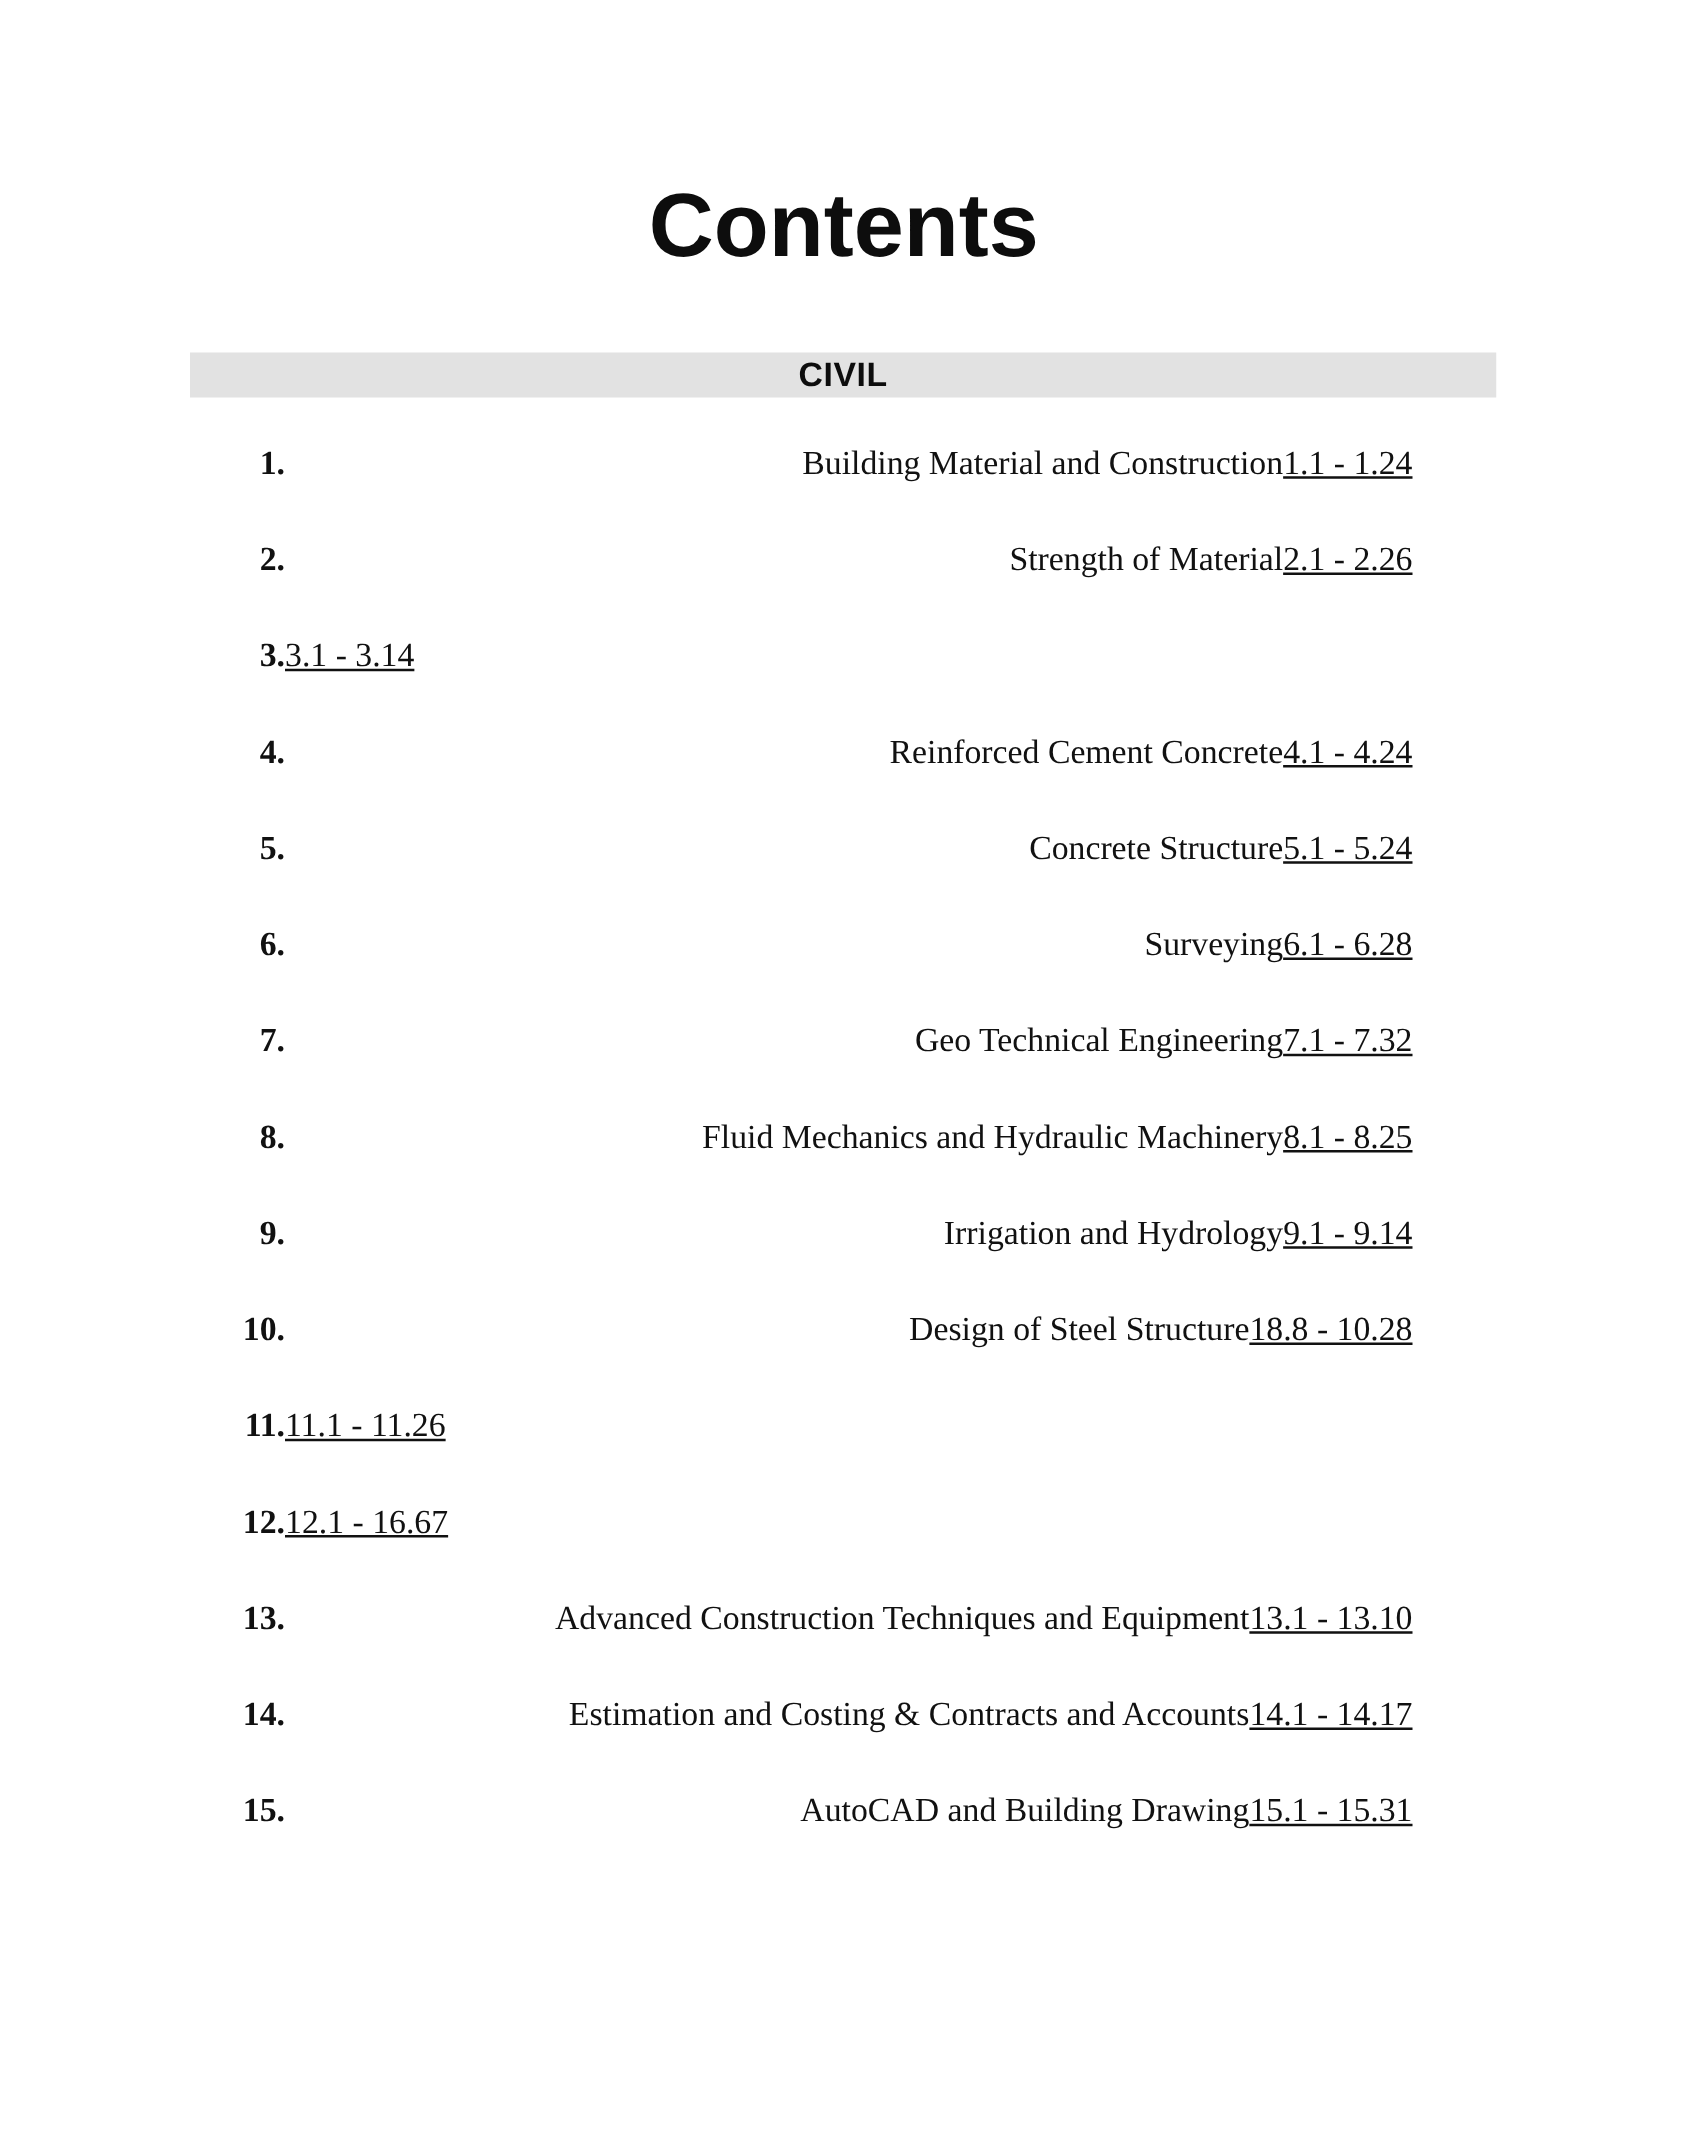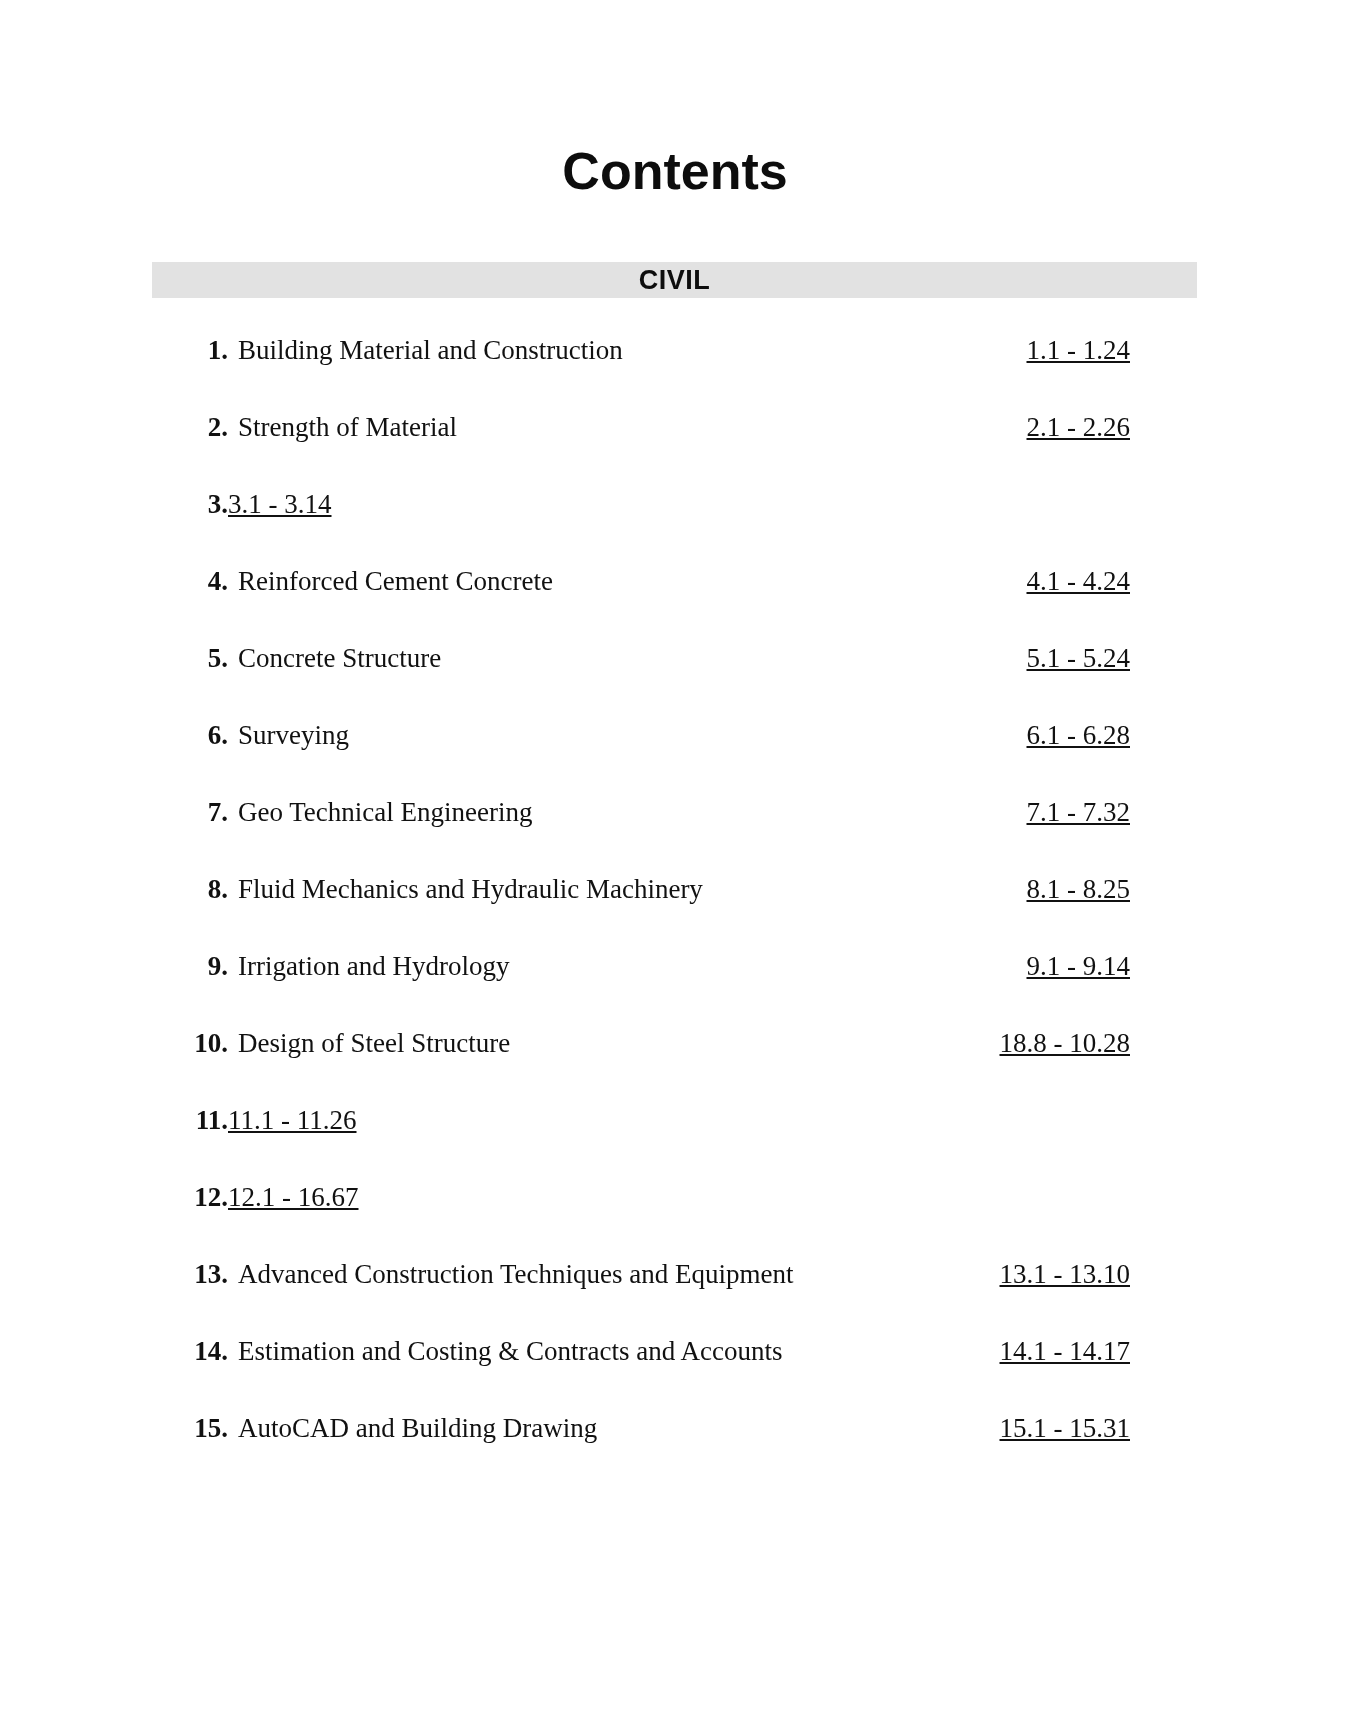--- a/index.html
+++ b/index.html
@@ -13,21 +13,21 @@
     position: relative;
     overflow: hidden;
     color: #111111;
   }
   .page-title {
     margin: 0;
     margin-top: 145px;
     text-align: center;
     font-family: "Liberation Sans", sans-serif;
     font-weight: bold;
-    font-size: 52px;
+    font-size: 72px;
     line-height: 1;
     letter-spacing: 0px;
     color: #0d0d0d;
   }
   .section-banner {
     margin-top: 65px;
     margin-left: 152px;
     width: 1045px;
     height: 36px;
     background: #e2e2e2;
@@ -56,21 +56,21 @@
   }
   .toc-num {
     width: 76px;
     text-align: right;
     font-weight: bold;
     flex: 0 0 auto;
   }
   .toc-title {
     flex: 1 1 auto;
     margin-left: 10px;
-    text-align: left;
+    text-align: right;
     white-space: nowrap;
     overflow: hidden;
   }
   .toc-pages {
     flex: 0 0 auto;
     text-align: center;
     white-space: nowrap;
     text-decoration: underline;
   }
 </style>

